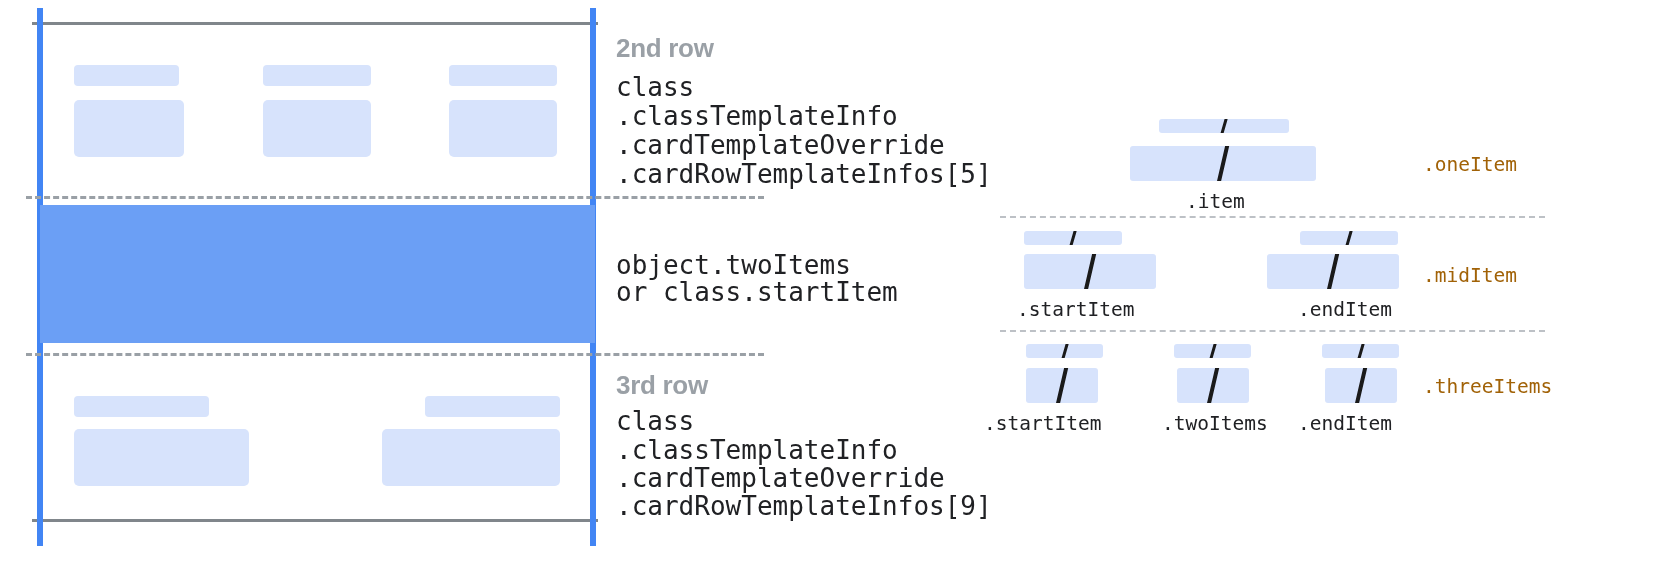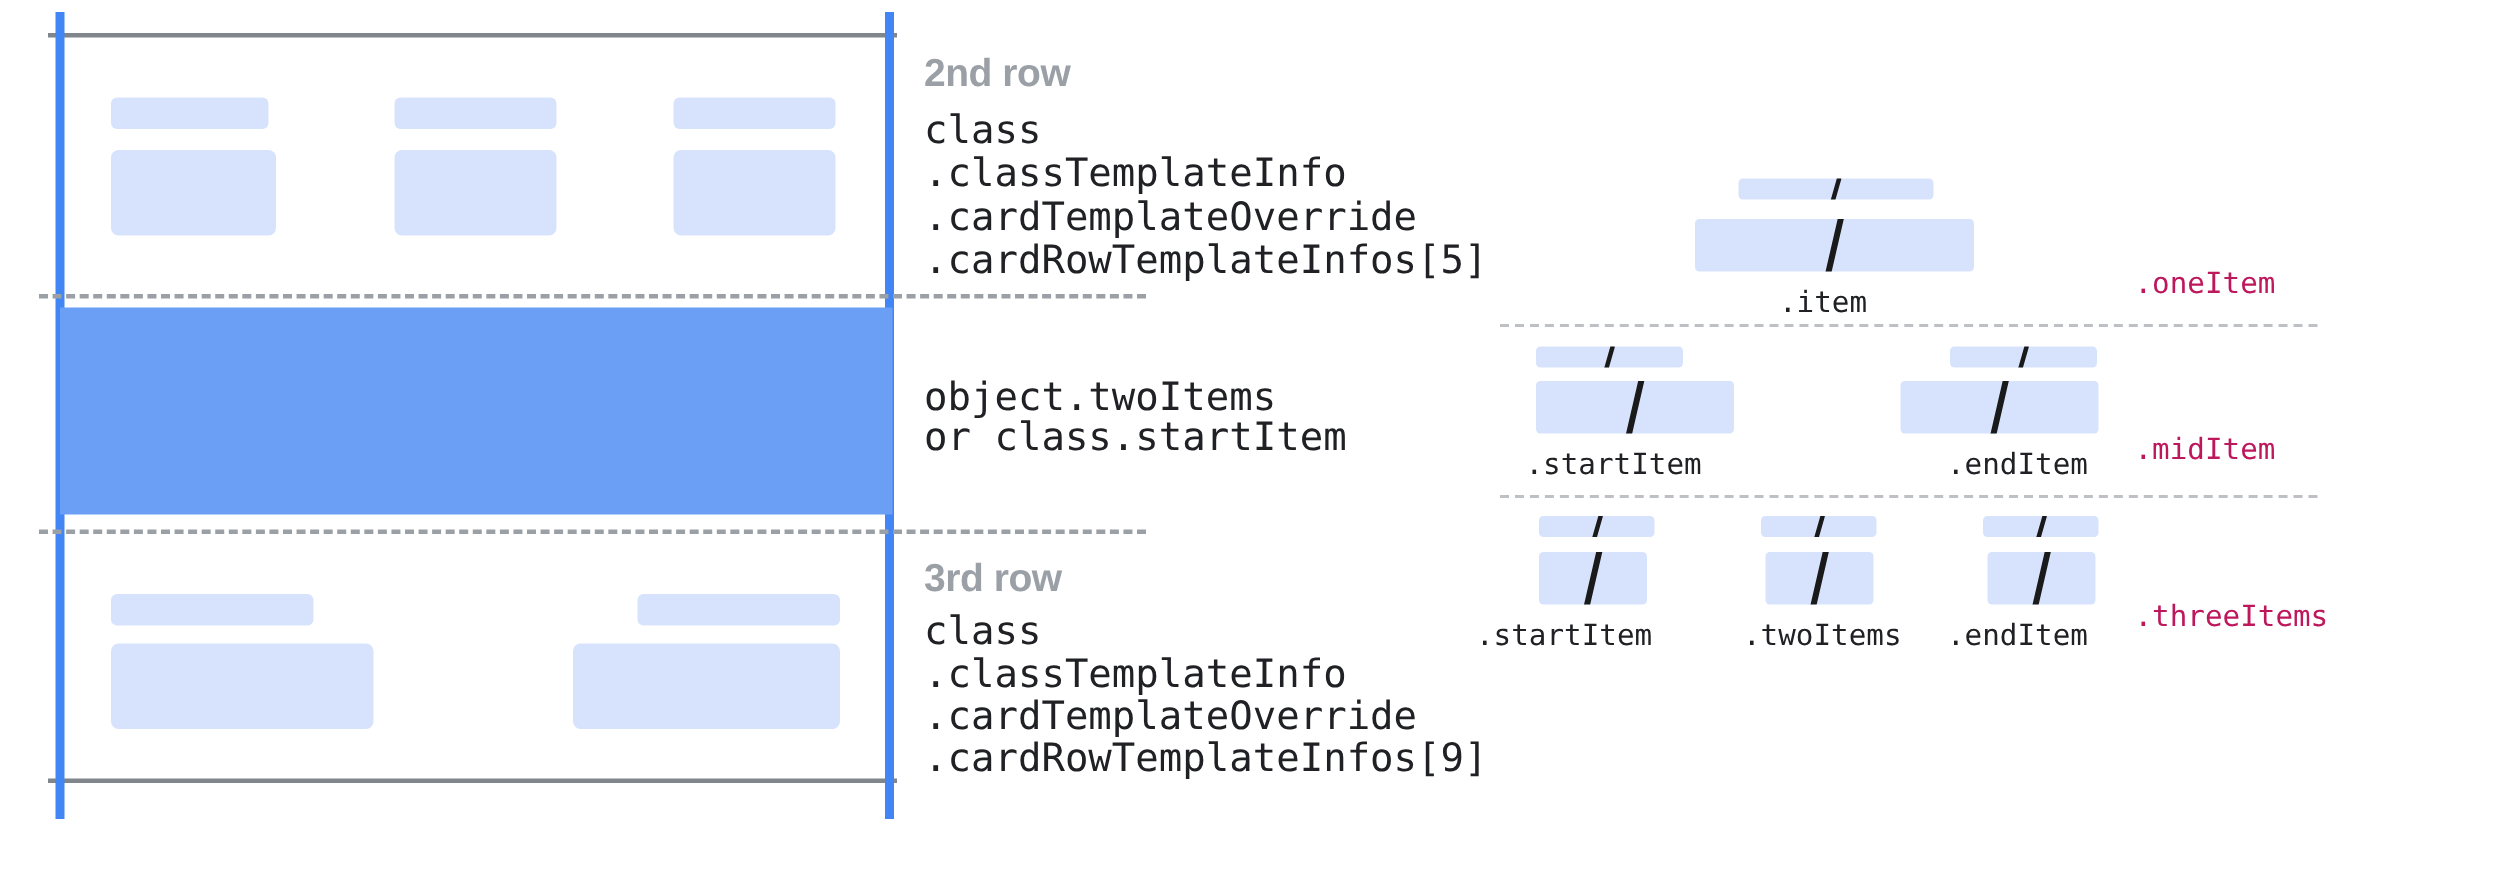--- a/index.html
+++ b/index.html
@@ -59,23 +59,22 @@
     position:absolute;
     font-family:"DejaVu Sans Mono", monospace;
     font-size:19.5px;
     color:#202124;
     white-space:pre;
   }
   .igroup-label{
     position:absolute;
     font-family:"DejaVu Sans Mono", monospace;
     font-size:19.5px;
-    color:#be185d;
+    color:#a16207;
     white-space:pre;
-    margin-top:24px;
   }
   .idash{position:absolute;height:0;border-top:2px dashed #BDC1C6;}
 </style>
 </head>
 <body>
 
 <div class="stage">
 
   <div>
 

